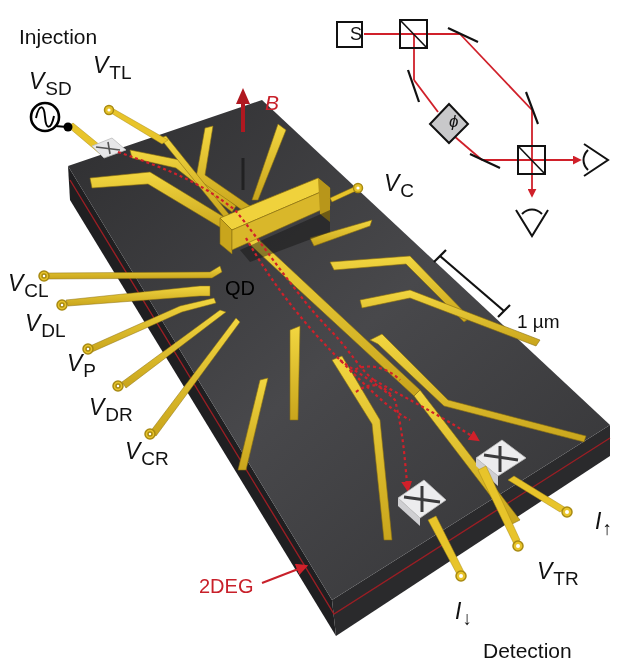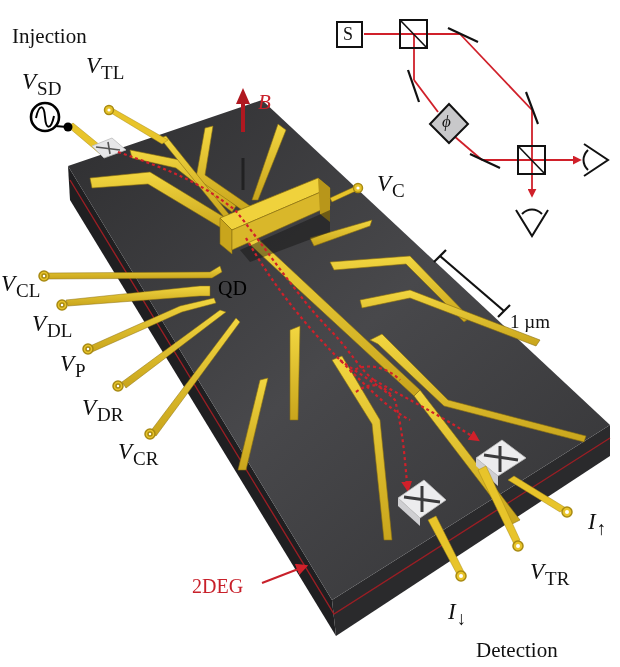--- a/index.html
+++ b/index.html
@@ -1,18 +1,18 @@
 <!DOCTYPE html>
 <html><head>
 <meta charset="utf-8">
 <style>
   html, body { margin: 0; padding: 0; background: #ffffff; }
   body { width: 620px; height: 667px; position: relative; overflow: hidden; font-family: "Liberation Sans", sans-serif; }
   #fig { position: absolute; left: 0; top: 0; width: 620px; height: 667px; }
-  .lbl { position: absolute; font-family: Liberation Serif, serif; color: #111; white-space: nowrap; line-height: 1; }
+  .lbl { position: absolute; font-family: Liberation Sans, sans-serif; color: #111; white-space: nowrap; line-height: 1; margin-left: 7px; }
   .lbl .v { font-style: italic; font-size: 23px; }
   .lbl .sub { font-size: 19px; position: relative; top: 6px; margin-left: 1px; font-style: normal; }
   .title { font-size: 21px; color: #111; }
   .red { color: #c8202a; }
   .qd { color: #000000; font-size: 20px; }
 </style>
 </head>
 <body>
 
 <svg id="fig" viewBox="0 0 620 667" xmlns="http://www.w3.org/2000/svg">
@@ -220,21 +220,21 @@
 </div>
 <div class="lbl" style="left:86px; top:54px;">
   <span class="v">V</span><span class="sub">TL</span>
 </div>
 <div class="lbl" style="left:377px; top:172px;">
   <span class="v">V</span><span class="sub">C</span>
 </div>
 <div class="lbl" style="left:1px; top:272px;">
   <span class="v">V</span><span class="sub">CL</span>
 </div>
-<div class="lbl" style="left:32px; top:312px;">
+<div class="lbl" style="left:18px; top:312px;">
   <span class="v">V</span><span class="sub">DL</span>
 </div>
 <div class="lbl" style="left:60px; top:352px;">
   <span class="v">V</span><span class="sub">P</span>
 </div>
 <div class="lbl" style="left:82px; top:396px;">
   <span class="v">V</span><span class="sub">DR</span>
 </div>
 <div class="lbl" style="left:118px; top:440px;">
   <span class="v">V</span><span class="sub">CR</span>

